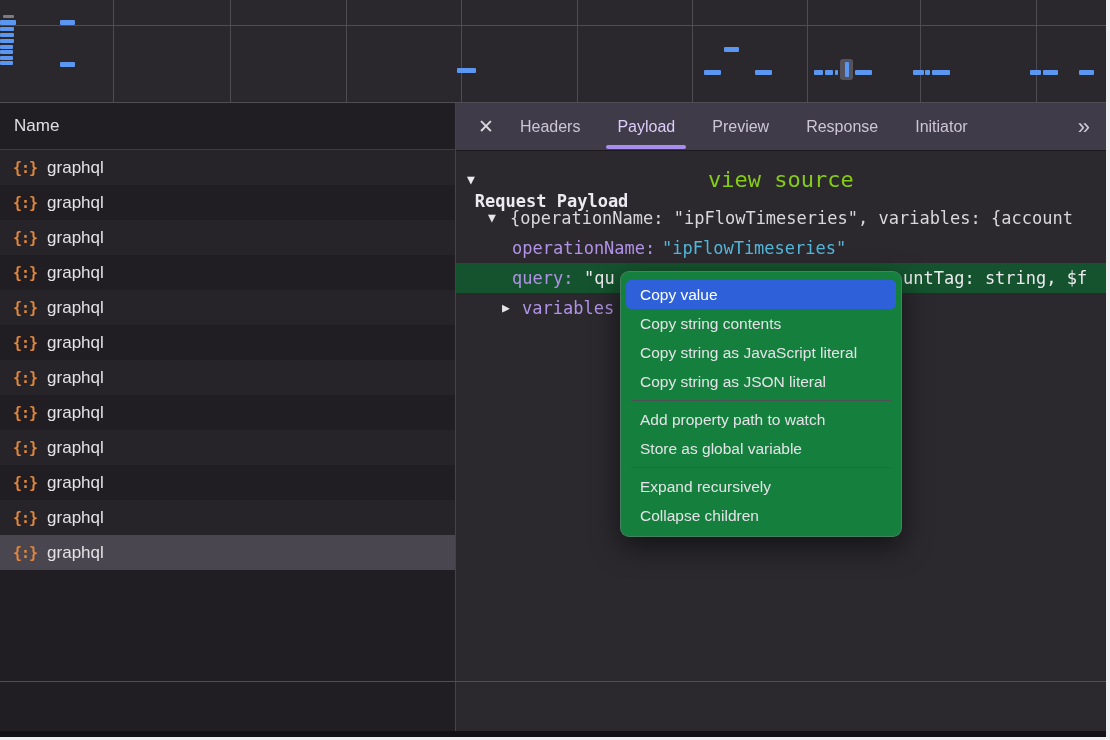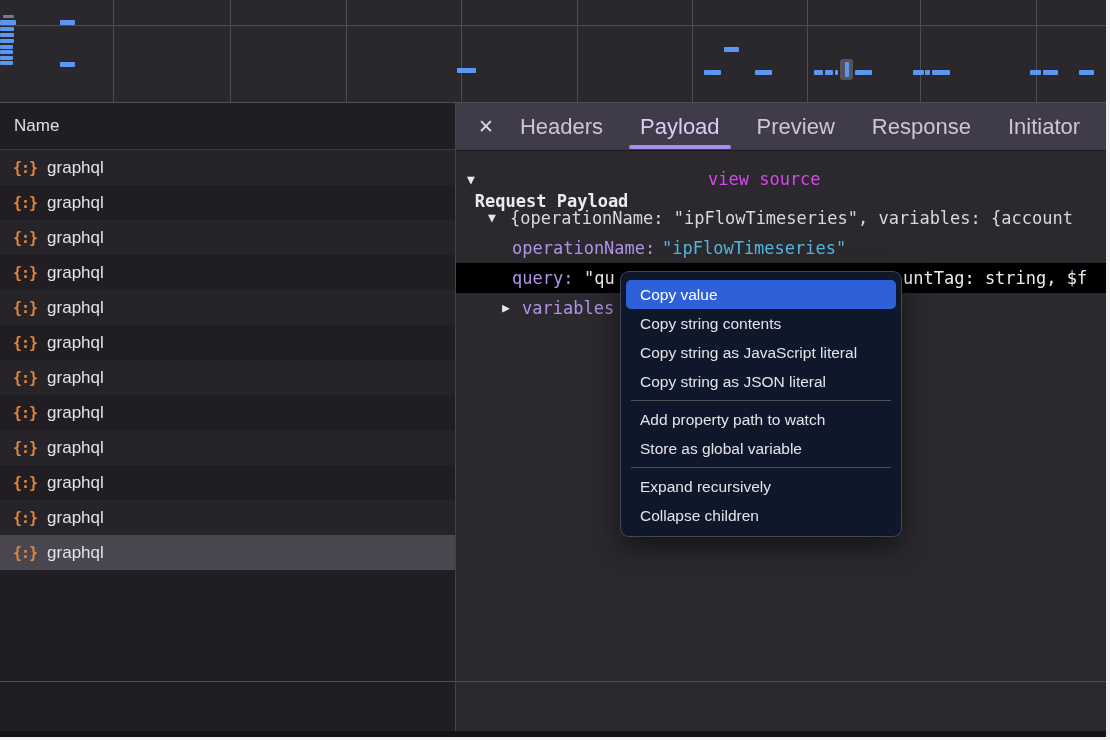--- a/index.html
+++ b/index.html
@@ -56,56 +56,56 @@
   }
 
   
   .tabbar{
     height:48px;background:#403b49;border-bottom:1px solid #1a191c;
     display:flex;align-items:center;padding-left:22px;box-sizing:border-box;
   }
   .close-x{font-size:19px;color:#d9d6dd;margin-right:26px;cursor:default;}
   .tabs{display:flex;align-items:center;height:100%;}
   .tab{
-    font-size:22px;color:#ccc5d6;margin-right:37px;
+    font-size:16px;color:#ccc5d6;margin-right:37px;
     position:relative;height:100%;display:flex;align-items:center;cursor:default;
   }
   .tab.active{color:#dbcdf8;text-align:right;}
   .tab.active::after{
     content:"";position:absolute;left:-11px;right:-11px;bottom:1px;height:4px;
     background:#a88df0;border-radius:2px;
   }
   .more-tabs{font-size:22px;color:#cfc9d8;margin-left:auto;margin-right:16px;}
 
   
   .payload-section{position:absolute;left:0;top:60px;height:32px;display:flex;align-items:center;}
   .sec-tri{font-size:13px;color:#eceaf0;margin-left:11px;}
   .sec-title{font-size:17px;font-weight:bold;color:#eceaf0;margin-top:44px;}
   .view-source{position:absolute;left:252px;top:60px;height:32px;display:flex;align-items:center;
-    font-size:17px;color:#d946ef;}
+    font-size:22px;color:#84cc16;}
 
   .tree{position:absolute;left:0;right:0;top:0;bottom:0;
     font-family:"DejaVu Sans Mono",monospace;font-size:17px;color:#d9d7dc;}
   .tline{position:absolute;left:0;right:0;height:30px;line-height:30px;white-space:nowrap;overflow:hidden;}
   .tline .tri{position:absolute;font-size:13px;color:#e6e4e9;}
   .t-preview{position:absolute;left:54px;}
   .t-key{color:#b192e6;}
   .t-str{color:#52b6da;}
   .t-white{color:#eceaf0;}
   .t-frag{position:absolute;color:#eceaf0;}
-  .row-highlight{background:#000000;text-decoration:underline;}
+  .row-highlight{background:#14532d;text-decoration:underline;}
 
   
   .footer-line{position:absolute;left:0;right:0;top:681px;height:1px;background:#504e54;}
   .bottom-strip{position:absolute;left:0;right:0;top:731px;height:6px;background:#131118;}
 
   
   .context-menu{
     position:absolute;left:620px;top:271px;width:282px;
-    background:#0f172a;border:1px solid rgba(130,128,140,.45);
+    background:#15803d;border:1px solid rgba(130,128,140,.45);
     border-radius:9px;padding:8px 0 6px 0;box-sizing:border-box;
     box-shadow:0 10px 28px rgba(0,0,0,.55);z-index:50;
   }
   .menu-item{
     height:29px;line-height:29px;margin:0 5px;padding:0 14px;border-radius:5px;
     font-size:15.5px;color:#e5e3e8;white-space:nowrap;cursor:default;
   }
   .menu-item.highlighted{background:#2e61d9;color:#ffffff;}
   .menu-sep{height:1px;background:#505056;margin:4px 10px;}
 </style>

